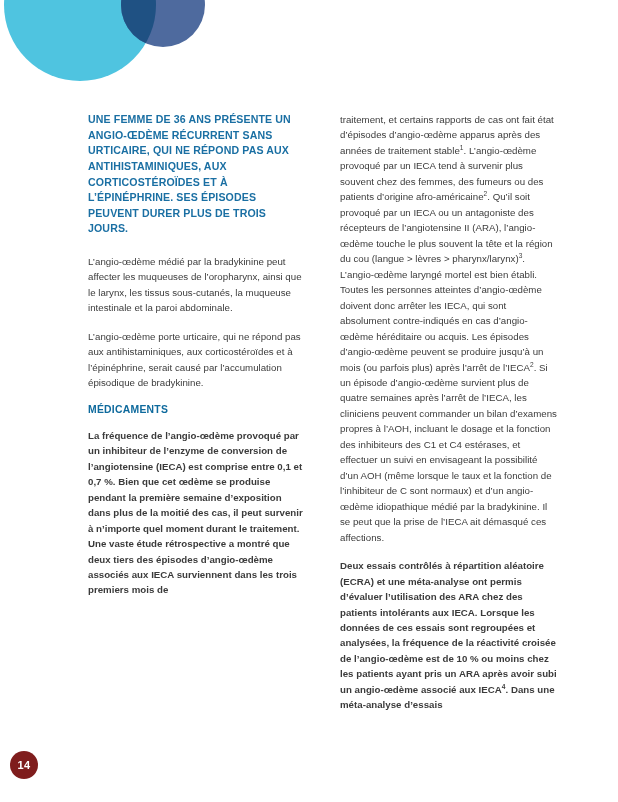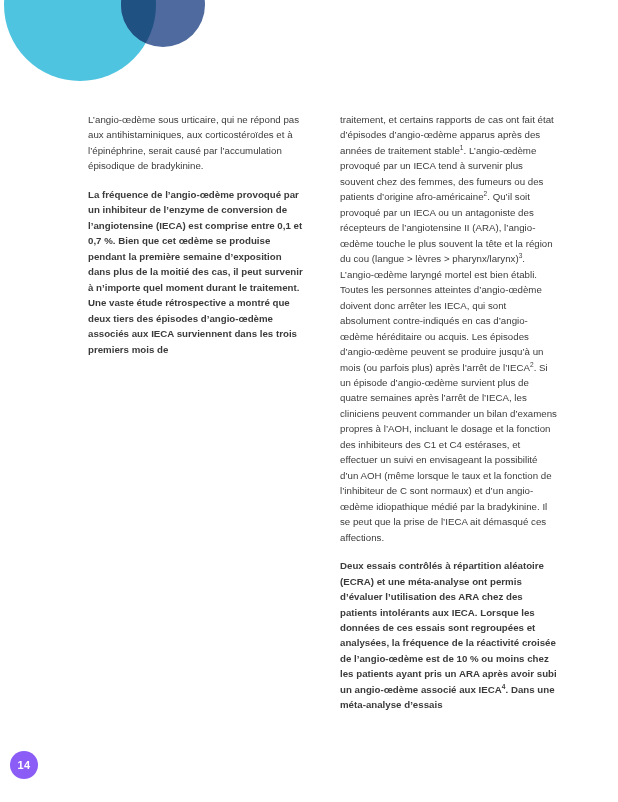--- a/index.html
+++ b/index.html
@@ -27,21 +27,21 @@
   }
 
   
   #page-number-badge {
     position: absolute;
     left: 10px;
     bottom: 23px;
     width: 28px;
     height: 28px;
     border-radius: 50%;
-    background: #8b5cf6;
+    background: #7f1d1d;
     color: #ffffff;
     font-size: 11px;
     font-weight: bold;
     display: flex;
     align-items: center;
     justify-content: center;
     letter-spacing: 0.3px;
   }
 
   
@@ -136,25 +136,28 @@
   </g>
 </svg>
 
 <div id="article">
 
 
   <div id="columns">
 
     <div class="column">
 
+      <p class="lead">Une femme de 36 ans présente un angio-œdème récurrent sans urticaire, qui ne répond pas aux antihistaminiques, aux corticostéroïdes et à l’épinéphrine. Ses épisodes peuvent durer plus de trois jours.</p>
+
+      <p class="body">L’angio-œdème médié par la bradykinine peut affecter les muqueuses de l’oropharynx, ainsi que le larynx, les tissus sous-cutanés, la muqueuse intestinale et la paroi abdominale.</p>
+
+      <p class="body">L’angio-œdème porte urticaire, qui ne répond pas aux antihistaminiques, aux corticostéroïdes et à l’épinéphrine, serait causé par l’accumulation épisodique de bradykinine.</p>
 
 
-      <p class="body">L’angio-œdème sous urticaire, qui ne répond pas aux antihistaminiques, aux corticostéroïdes et à l’épinéphrine, serait causé par l’accumulation épisodique de bradykinine.</p>
-
-
+      <h2 class="section-head">Médicaments</h2>
 
 
       <p class="body">La fréquence de l’angio-œdème provoqué par un inhibiteur de l’enzyme de conversion de l’angiotensine (IECA) est comprise entre 0,1 et 0,7 %. Bien que cet œdème se produise pendant la première semaine d’exposition dans plus de la moitié des cas, il peut survenir à n’importe quel moment durant le traitement. Une vaste étude rétrospective a montré que deux tiers des épisodes d’angio-œdème associés aux IECA surviennent dans les trois premiers mois de</p>
     </div>
 
     <div class="column">
 
       <p class="body"><span>traitement, et certains rapports de cas ont fait état d’épisodes d’angio-œdème apparus après des années de traitement stable</span><sup>1</sup><span>. L’angio-œdème provoqué par un IECA tend à survenir plus souvent chez des femmes, des fumeurs ou des patients d’origine afro-américaine</span><sup>2</sup><span>. Qu’il soit provoqué par un IECA ou un antagoniste des récepteurs de l’angiotensine II (ARA), l’angio-œdème touche le plus souvent la tête et la région du cou (langue &gt; lèvres &gt; pharynx/larynx)</span><sup>3</sup><span>. L’angio-œdème laryngé mortel est bien établi. Toutes les personnes atteintes d’angio-œdème doivent donc arrêter les IECA, qui sont absolument contre-indiqués en cas d’angio-œdème héréditaire ou acquis. Les épisodes d’angio-œdème peuvent se produire jusqu’à un mois (ou parfois plus) après l’arrêt de l’IECA</span><sup>2</sup><span>. Si un épisode d’angio-œdème survient plus de quatre semaines après l’arrêt de l’IECA, les cliniciens peuvent commander un bilan d’examens propres à l’AOH, incluant le dosage et la fonction des inhibiteurs des C1 et C4 estérases, et effectuer un suivi en envisageant la possibilité d’un AOH (même lorsque le taux et la fonction de l’inhibiteur de C sont normaux) et d’un angio-œdème idiopathique médié par la bradykinine. Il se peut que la prise de l’IECA ait démasqué ces affections.</span></p>
 
       <p class="body"><span>Deux essais contrôlés à répartition aléatoire (ECRA) et une méta-analyse ont permis d’évaluer l’utilisation des ARA chez des patients intolérants aux IECA. Lorsque les données de ces essais sont regroupées et analysées, la fréquence de la réactivité croisée de l’angio-œdème est de 10 % ou moins chez les patients ayant pris un ARA après avoir subi un angio-œdème associé aux IECA</span><sup>4</sup><span>.  Dans une méta-analyse d’essais</span></p>

